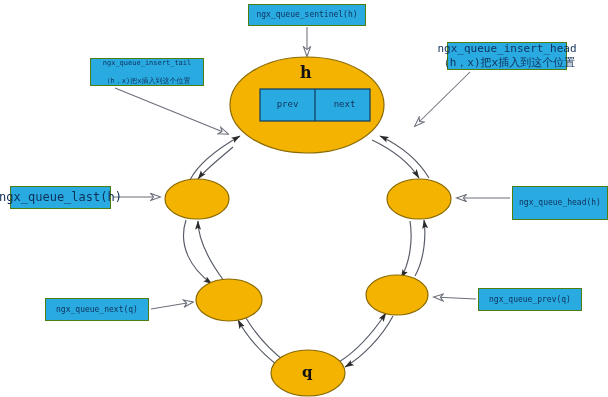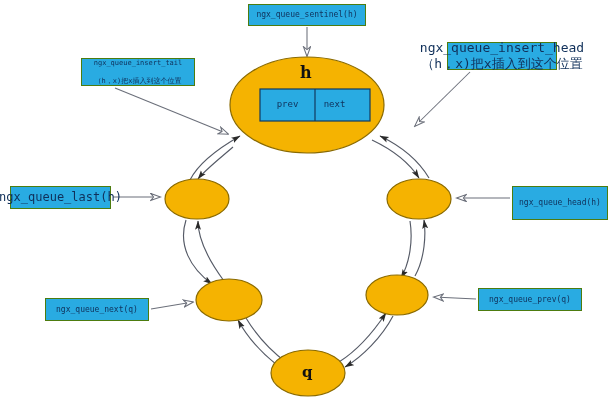--- a/index.html
+++ b/index.html
@@ -80,32 +80,32 @@
     <g>
       <rect x="260" y="89" width="110" height="32" fill="#29ABE2" stroke="#12395f" stroke-width="1.2"></rect>
       <line x1="315" y1="89" x2="315" y2="121" stroke="#12395f" stroke-width="1.2"></line>
     </g>
   </svg>
 
   <div class="nodeLabel" style="left:300px;top:63px;font-size:16px;">h</div>
   <div class="nodeLabel" style="left:302px;top:363px;font-size:15px;">q</div>
 
   <div class="fieldLabel" style="left:260px;top:99px;width:55px;">prev</div>
-  <div class="fieldLabel" style="left:307px;top:99px;width:55px;">next</div>
+  <div class="fieldLabel" style="left:317px;top:99px;width:55px;">next</div>
 
   <div class="callout" style="left:248px;top:4px;width:118px;height:22px;font-size:8px;">
     <span class="l1">ngx_queue_sentinel(h)</span>
   </div>
 
-  <div class="callout" style="left:81px;top:58px;width:114px;height:28px;font-size:7px;gap:9px;">
+  <div class="callout" style="left:90px;top:58px;width:114px;height:28px;font-size:7px;gap:9px;">
     <span class="l1">ngx_queue_insert_tail</span>
     <span class="l2">（h，x)把x插入到这个位置</span>
   </div>
 
-  <div class="callout" style="left:447px;top:42px;width:110px;height:28px;font-size:13px;">
+  <div class="callout" style="left:447px;top:42px;width:120px;height:28px;font-size:11px;">
     <span class="l1">ngx_queue_insert_head</span>
     <span class="l2">（h，x)把x插入到这个位置</span>
   </div>
 
   <div class="callout" style="left:10px;top:186px;width:101px;height:23px;font-size:12px;">
     <span class="l1">ngx_queue_last(h)</span>
   </div>
 
   <div class="callout" style="left:512px;top:186px;width:96px;height:34px;font-size:8px;">
     <span class="l1">ngx_queue_head(h)</span>

